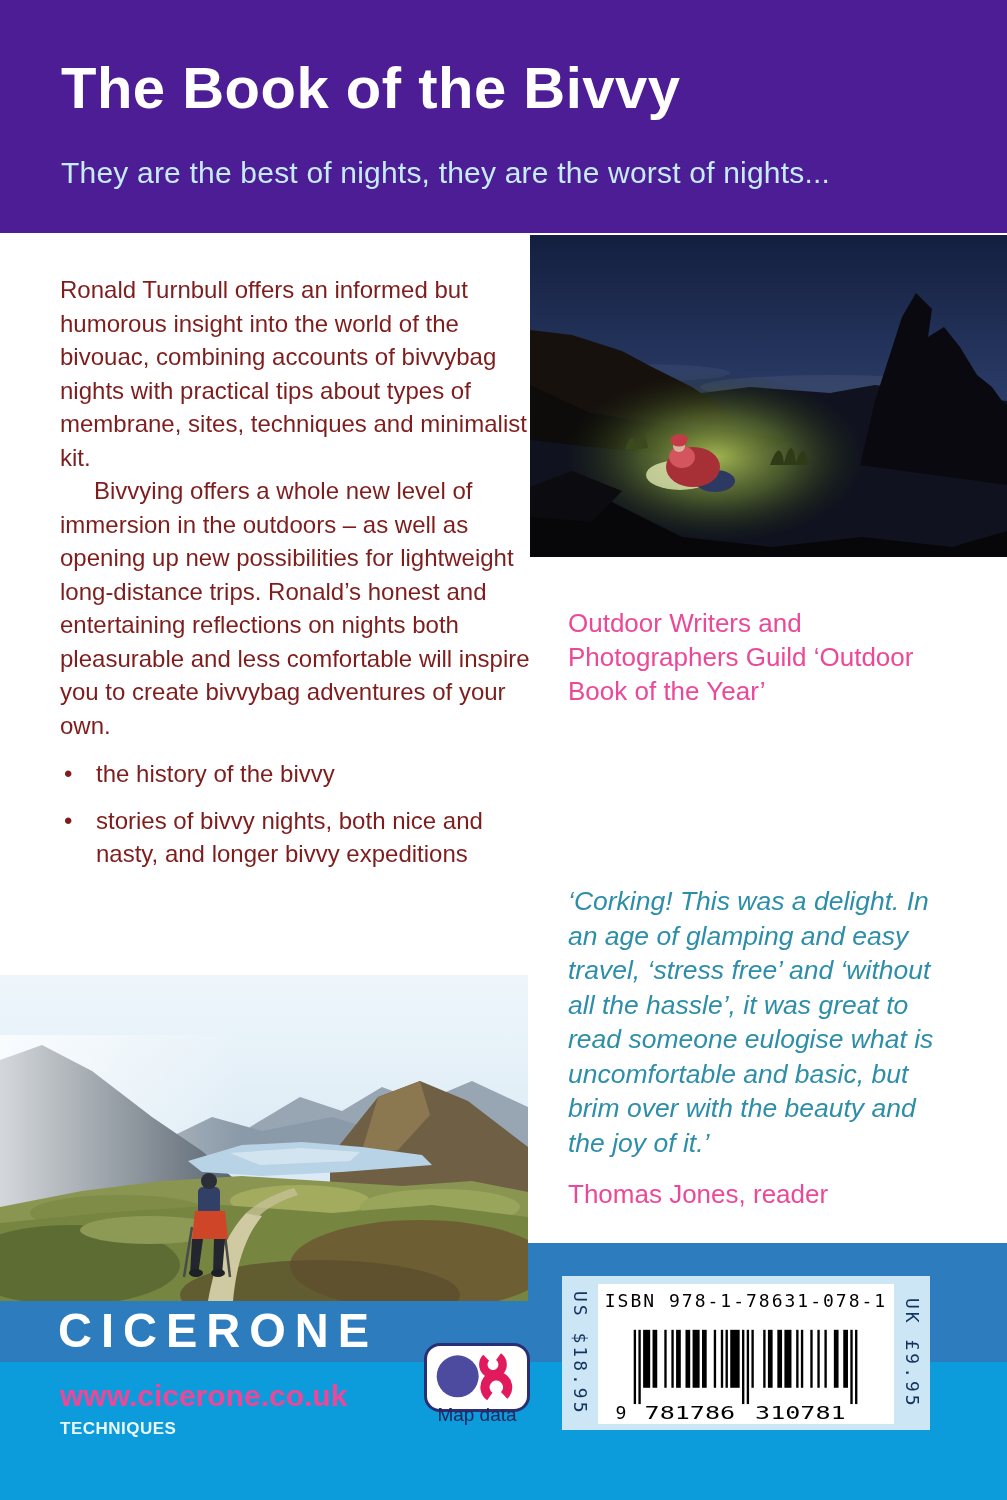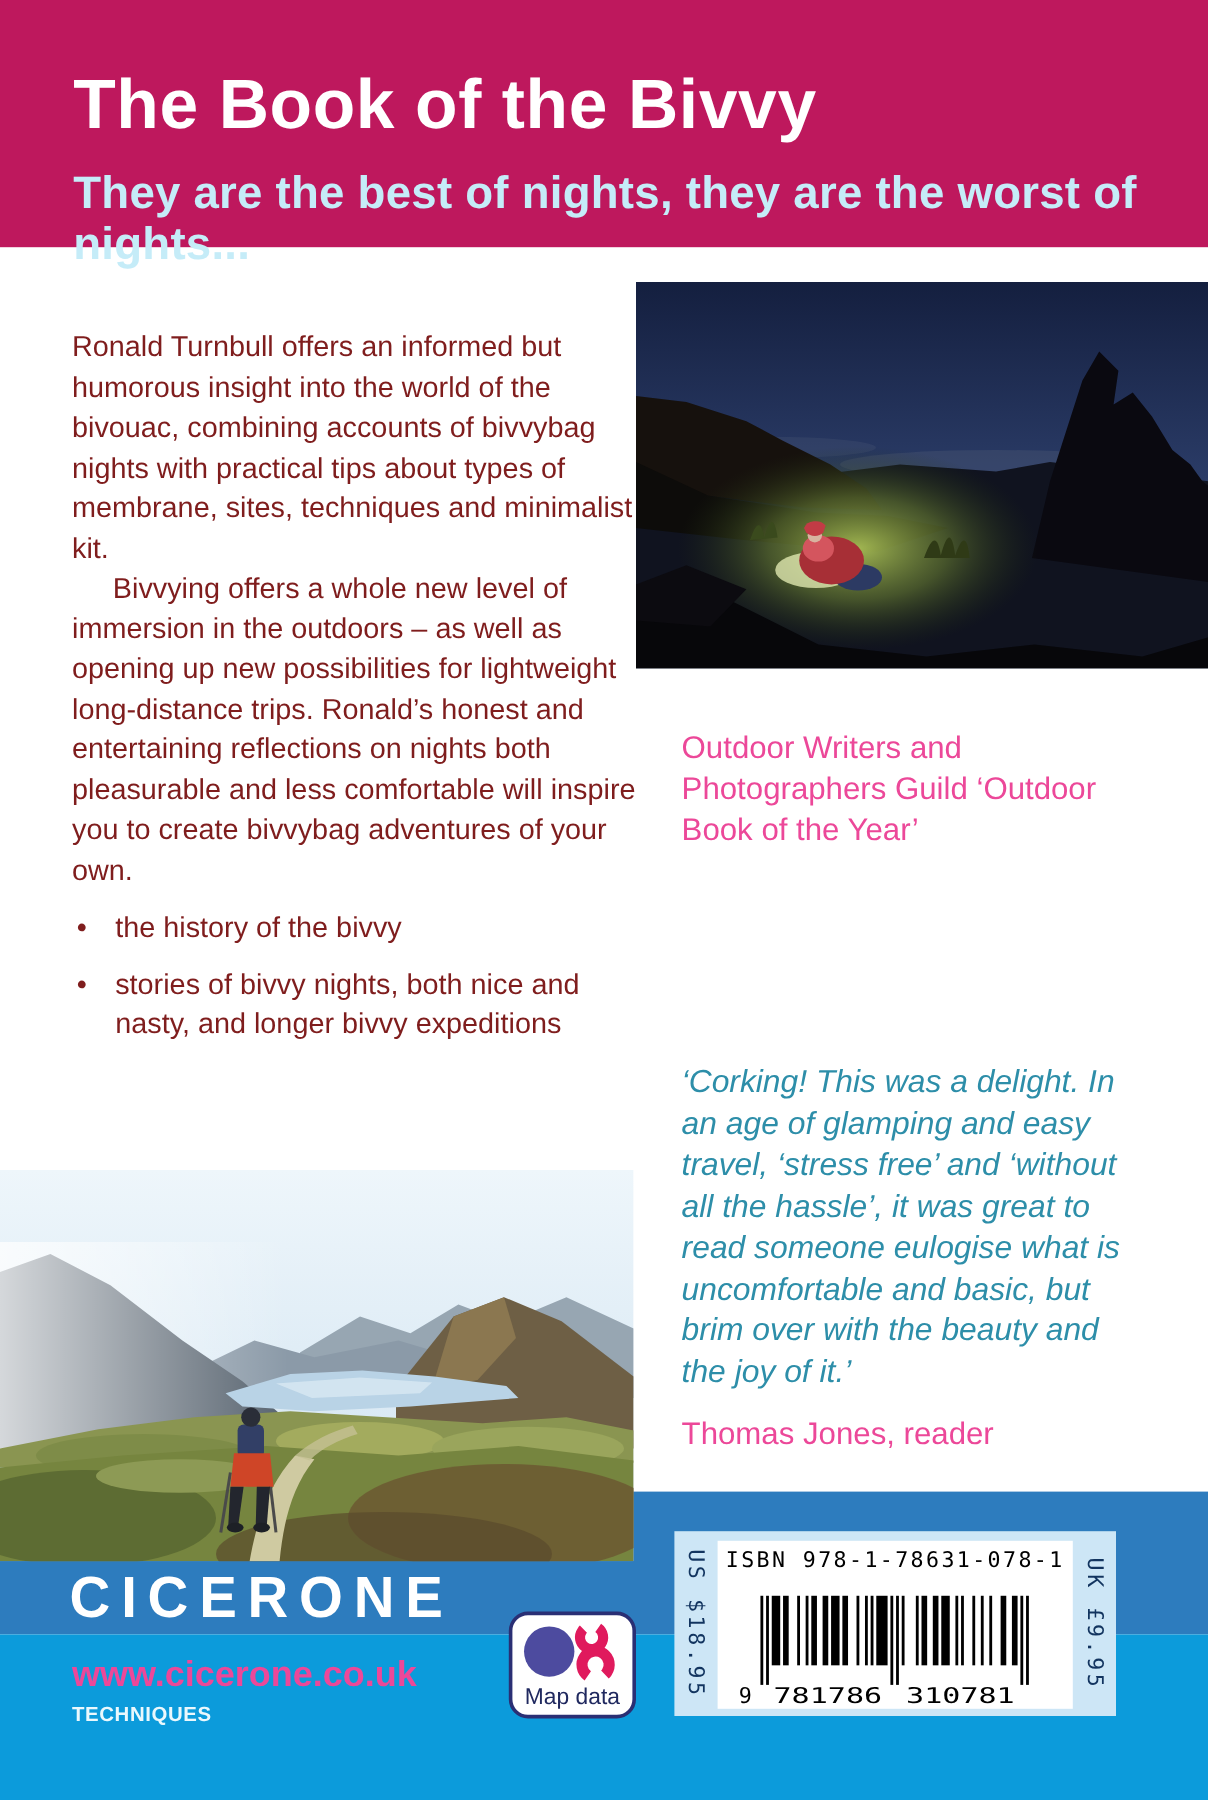--- a/index.html
+++ b/index.html
@@ -1,22 +1,22 @@
 <!DOCTYPE html>
 <html><head>
 <meta charset="utf-8">
 <style>
   html,body{margin:0;padding:0;background:#e8e8e8;}
   .cover{position:relative;width:1007px;height:1500px;background:#ffffff;overflow:hidden;
          font-family:"Liberation Sans",sans-serif;}
 
   
-  .banner{position:absolute;left:0;top:0;width:100%;height:206px;background:#be185d;}
+  .banner{position:absolute;left:0;top:0;width:100%;height:233px;background:#4c1d95;}
   .title{position:absolute;left:61px;top:54px;font-size:58px;font-weight:700;color:#ffffff;letter-spacing:.5px;}
-  .subtitle{position:absolute;left:61px;top:140px;font-size:38px;font-weight:700;color:#c5ecf8;letter-spacing:.2px;}
+  .subtitle{position:absolute;left:61px;top:156px;font-size:30px;font-weight:400;color:#c5ecf8;letter-spacing:.2px;}
 
   
   .copy{position:absolute;left:60px;top:273px;width:478px;color:#7f1d1d;font-size:24px;line-height:33.5px;}
   .copy p{margin:0;}
   .copy p.indent{text-indent:34px;}
   .bullets{margin:15px 0 0;padding:0 0 0 26px;list-style:none;}
   .bullets li{position:relative;margin-bottom:13px;padding-left:10px;}
   .bullets li::before{content:"\2022";position:absolute;left:-22px;top:0;}
 
   
@@ -35,21 +35,21 @@
   
   .band{position:absolute;left:0;top:1243px;width:100%;height:119px;background:#2d7cbe;z-index:1;}
   .bottom-strip{position:absolute;left:0;top:1362px;width:100%;height:138px;background:#0c9bdb;z-index:1;}
 
   .brand{position:absolute;left:58px;top:1303px;z-index:5;color:#ffffff;font-size:47px;font-weight:700;
          letter-spacing:9px;transform:scaleY(1.03);}
   .site-url{position:absolute;left:60px;top:1379px;z-index:5;color:#ec4899;font-size:30px;font-weight:700;}
   .series{position:absolute;left:60px;top:1419px;z-index:5;color:#eaf8fd;font-size:17px;font-weight:700;letter-spacing:.5px;}
 
   
-  .os-box{position:absolute;left:424px;top:1343px;width:106px;height:89px;z-index:6;background:#ffffff;
+  .os-box{position:absolute;left:424px;top:1343px;width:106px;height:69px;z-index:6;background:#ffffff;
           border:3px solid #2a2f74;border-radius:16px;box-sizing:border-box;text-align:center;}
   .os-box svg{display:block;margin:5px auto 0;width:84px;height:54px;}
   .os-label{color:#20295f;font-size:19px;line-height:19px;}
 
   
   .barcode-panel{position:absolute;left:562px;top:1276px;width:368px;height:154px;z-index:6;background:#cde6f6;display:flex;}
   .price{width:36px;display:flex;align-items:center;justify-content:center;writing-mode:vertical-rl;
          font-family:"DejaVu Sans Mono",monospace;font-size:18px;letter-spacing:3px;color:#12345f;}
   .bc-white{flex:1;background:#ffffff;margin:8px 0 6px;display:flex;flex-direction:column;align-items:center;gap:17px;}
   .isbn-line{font-family:"DejaVu Sans Mono",monospace;font-size:18px;letter-spacing:2px;color:#000000;margin-top:6px;}

